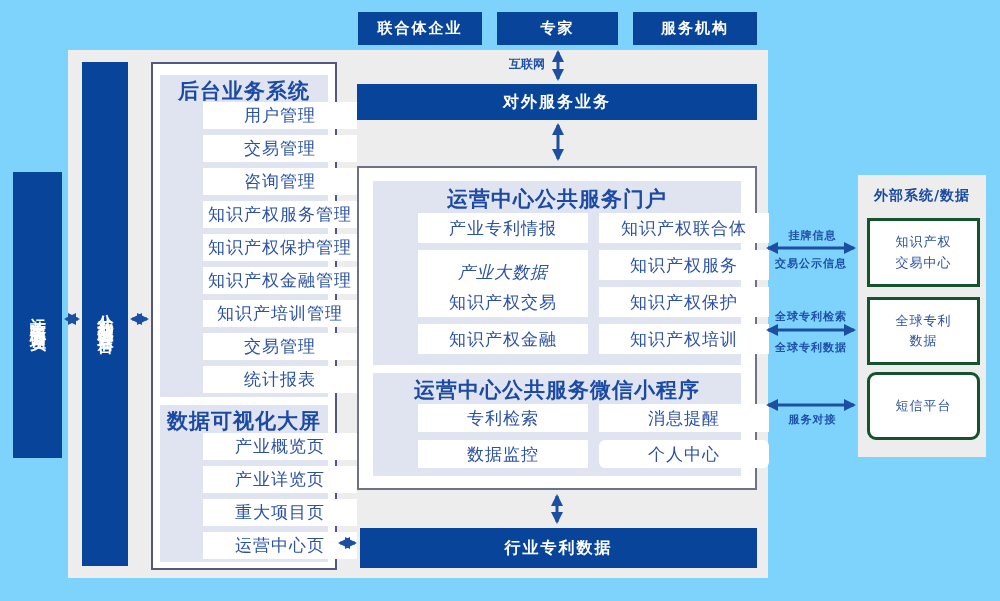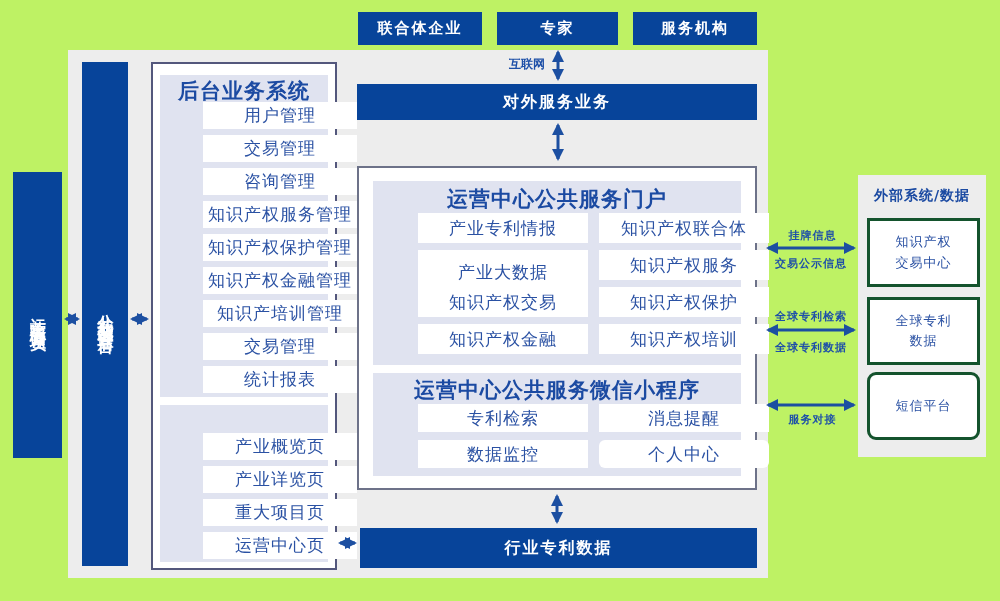--- a/index.html
+++ b/index.html
@@ -1,17 +1,17 @@
 <!DOCTYPE html>
 <html><head>
 <meta charset="utf-8">
 <style>
   html,body{margin:0;padding:0;background:#fff;}
   #canvas{
-    position:relative;width:1000px;height:601px;background:#bef264;
+    position:relative;width:1000px;height:601px;background:#7dd3fc;
     font-family:"DejaVu Sans","Liberation Sans",sans-serif;overflow:hidden;
   }
   .abs{position:absolute;box-sizing:border-box;}
   .bg{background:#ededed;}
   .bluebox{
     background:#07449a;color:#ffffff;font-weight:bold;
     display:flex;align-items:center;justify-content:center;
     letter-spacing:2px;
   }
   .actor{font-size:15px;}
@@ -95,34 +95,35 @@
       <div class="abs item" style="left:7px;top:93px;width:154px;height:27px;">咨询管理</div>
       <div class="abs item" style="left:7px;top:126px;width:154px;height:27px;">知识产权服务管理</div>
       <div class="abs item" style="left:7px;top:159px;width:154px;height:27px;">知识产权保护管理</div>
       <div class="abs item" style="left:7px;top:192px;width:154px;height:27px;">知识产权金融管理</div>
       <div class="abs item" style="left:7px;top:225px;width:154px;height:27px;">知识产培训管理</div>
       <div class="abs item" style="left:7px;top:258px;width:154px;height:27px;">交易管理</div>
       <div class="abs item" style="left:7px;top:291px;width:154px;height:27px;">统计报表</div>
     </div>
 
     <div class="abs panel" style="left:7px;top:341px;width:168px;height:157px;">
+      <div class="abs ptitle" style="left:0;top:3px;width:168px;">数据可视化大屏</div>
       <div class="abs item" style="left:7px;top:28px;width:154px;height:27px;">产业概览页</div>
       <div class="abs item" style="left:7px;top:61px;width:154px;height:27px;">产业详览页</div>
       <div class="abs item" style="left:7px;top:94px;width:154px;height:27px;">重大项目页</div>
       <div class="abs item" style="left:7px;top:127px;width:154px;height:27px;">运营中心页</div>
     </div>
   </div>
 
   <div class="abs container c-center" style="left:357px;top:166px;width:400px;height:324px;">
 
     <div class="abs panel" style="left:14px;top:13px;width:368px;height:184px;">
       <div class="abs ptitle" style="left:0;top:5px;width:368px;">运营中心公共服务门户</div>
       <div class="abs item" style="left:9px;top:32px;width:170px;height:30px;">产业专利情报</div>
       <div class="abs item" style="left:190px;top:32px;width:170px;height:30px;">知识产权联合体</div>
-      <div class="abs item" style="left:9px;top:69px;width:170px;height:44px;">产业大数据</div>
+      <div class="abs item" style="left:9px;top:69px;width:170px;height:44px;font-style:italic;">产业大数据</div>
       <div class="abs item" style="left:190px;top:69px;width:170px;height:30px;">知识产权服务</div>
       <div class="abs item" style="left:9px;top:106px;width:170px;height:30px;">知识产权交易</div>
       <div class="abs item" style="left:190px;top:106px;width:170px;height:30px;">知识产权保护</div>
       <div class="abs item" style="left:9px;top:143px;width:170px;height:30px;">知识产权金融</div>
       <div class="abs item" style="left:190px;top:143px;width:170px;height:30px;">知识产权培训</div>
     </div>
 
     <div class="abs panel" style="left:14px;top:205px;width:368px;height:103px;">
       <div class="abs ptitle" style="left:0;top:4px;width:368px;">运营中心公共服务微信小程序</div>
       <div class="abs item" style="left:9px;top:31px;width:170px;height:28px;">专利检索</div>

